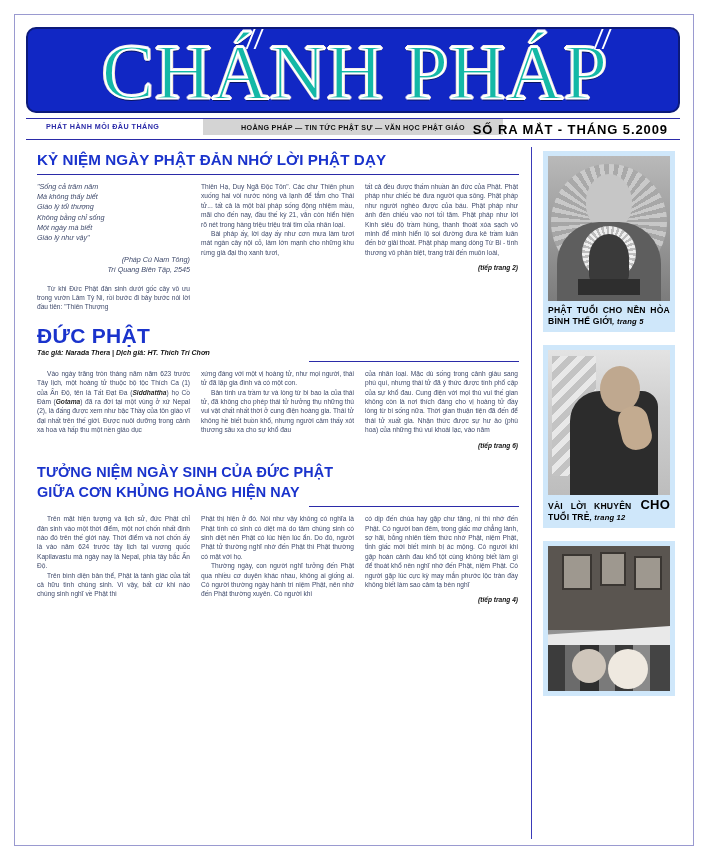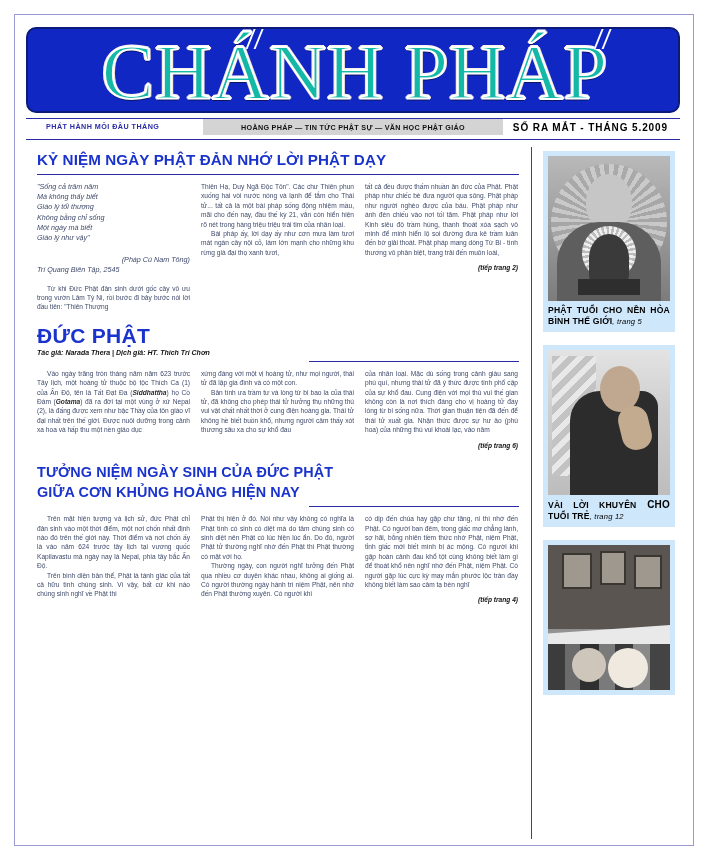--- a/index.html
+++ b/index.html
@@ -66,21 +66,21 @@
     position:absolute;left:177px;top:0;width:300px;height:16px;
     background:#d4d4d4;
     display:flex;align-items:center;justify-content:center;
   }
   .strap-mid span{
     font-size:7.2px;font-weight:700;letter-spacing:.3px;color:#111;
     white-space:nowrap;
   }
   .strap-right{
     position:absolute;right:12px;top:3px;
-    font-size:10px;font-weight:700;letter-spacing:.9px;color:#000;
+    font-size:13px;font-weight:700;letter-spacing:.9px;color:#000;
     white-space:nowrap;
   }
 
   
   .main-col{
     position:absolute;left:22px;top:136px;width:482px;height:684px;
   }
   .vdivide{
     position:absolute;left:516px;top:132px;width:0;height:692px;
     border-left:1.6px solid #3a3ab8;
@@ -145,22 +145,22 @@
     width:122px;height:145px;
     display:block;
     background:#8e8e8e;
     position:relative;overflow:hidden;
   }
   .scap{
     font-size:8.6px;font-weight:700;line-height:11px;
     color:#000;margin-top:4px;letter-spacing:.2px;
     text-align:justify;
   }
-  .scap .pg{font-size:7.6px;font-weight:400;font-style:italic;}
-  .scap .lc{font-size:10px;font-weight:700;}
+  .scap .pg{font-size:7.6px;font-weight:700;font-style:italic;}
+  .scap .lc{font-size:13px;font-weight:700;}
 
   
   .ph-buddha{background:linear-gradient(180deg,#b9b9b9 0%,#9e9e9e 45%,#7c7c7c 100%);}
   .ph-buddha .halo{
     position:absolute;left:50%;top:8px;width:116px;height:116px;margin-left:-58px;
     border-radius:50%;
     background:repeating-conic-gradient(#cfcfcf 0deg 5deg,#a8a8a8 5deg 10deg);
     opacity:.85;
   }
   .ph-buddha .head{
@@ -256,21 +256,21 @@
       <hr class="rule">
       <div class="cols3">
         <div class="col">
           <p class="poem noind" style="white-space:pre-line">"Sống cả trăm năm
 Mà không thấy biết
 Giáo lý tối thượng
 Không bằng chỉ sống
 Một ngày mà biết
 Giáo lý như vậy"</p>
           <p class="poem noind" style="text-align:right;margin-top:12px">(Pháp Cú Nam Tông)</p>
-          <p class="poem noind" style="text-align:left;margin-bottom:8px">Trí Quang Biên Tập, 2545</p>
+          <p class="poem noind" style="text-align:right;margin-bottom:8px">Trí Quang Biên Tập, 2545</p>
           <p>Từ khi Đức Phật đản sinh dưới gốc cây vô ưu trong vườn Lâm Tỳ Ni, rồi bước đi bảy bước nói lời đầu tiên: "Thiên Thượng</p>
         </div>
         <div class="col">
           <p class="noind">Thiên Hạ, Duy Ngã Độc Tôn". Các chư Thiên phun xuống hai vòi nước nóng và lạnh để tắm cho Thái tử... tất cả là một bài pháp sống động nhiệm mầu, mãi cho đến nay, đầu thế kỷ 21, vẫn còn hiển hiện rõ nét trong hàng triệu triệu trái tim của nhân loại.</p>
           <p>Bài pháp ấy, lời dạy ấy như cơn mưa làm tươi mát ngàn cây nội cỏ, làm lớn mạnh cho những khu rừng già đại thọ xanh tươi,</p>
         </div>
         <div class="col">
           <p class="noind">tất cả đều được thấm nhuần ân đức của Phật. Phật pháp như chiếc bè đưa người qua sông. Phật pháp như người nghèo được của báu. Phật pháp như ánh đèn chiếu vào nơi tối tăm. Phật pháp như lời Kinh siêu độ trầm hùng, thanh thoát xóa sạch vô minh để minh hiển lộ soi đường đưa kẻ trầm luân đến bờ giải thoát. Phật pháp mang dòng Từ Bi - tình thương vô phân biệt, trang trải đến muôn loài,</p>
           <div class="cont">(tiếp trang 2)</div>
         </div>

